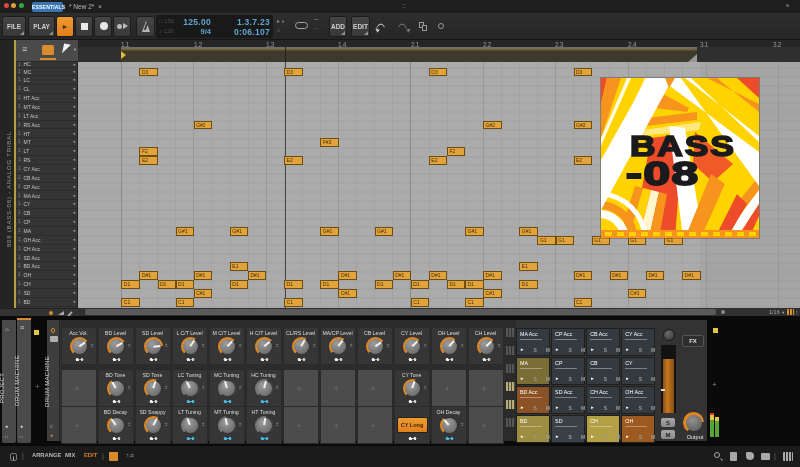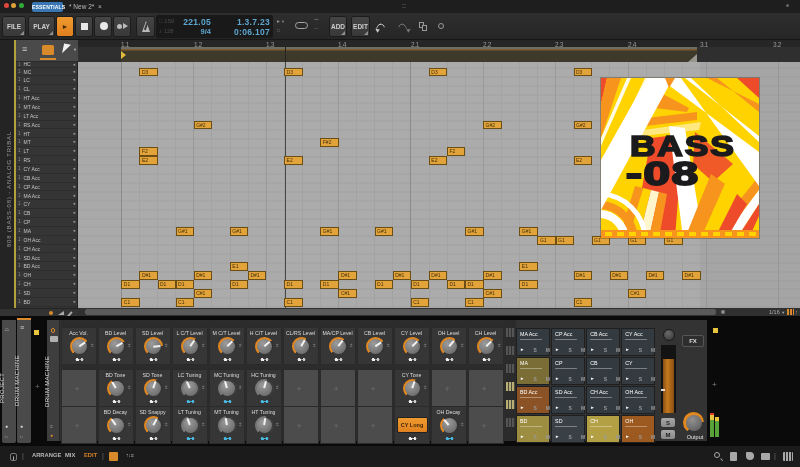--- a/index.html
+++ b/index.html
@@ -157,21 +157,21 @@
         <span style="position:absolute;left:3px;top:7px;width:5px;height:5px;background:#bbb;border-radius:50%"></span>
         <span style="position:absolute;left:9px;top:6px;width:0;height:0;border-left:5px solid #bbb;border-top:3.5px solid transparent;border-bottom:3.5px solid transparent"></span>
       </div>
   <div class="ticon" style="left:136px;width:19px">
         <span style="position:absolute;left:4.5px;top:4px;width:0;height:0;border-bottom:11px solid #b8b8b8;border-left:4.5px solid transparent;border-right:4.5px solid transparent"></span>
         <span style="position:absolute;left:7.5px;top:6px;width:1.5px;height:7px;background:#3c3c3c;transform:rotate(18deg)"></span>
       </div>
   <div id="display">
     <span class="ghost" style="left:3px;top:3px">□ 150</span>
     <span class="ghost" style="left:3px;top:13px">♪ 128</span>
-    <span class="dtxt" style="right:62px;top:2px">221.05</span>
+    <span class="dtxt" style="right:62px;top:2px">125.00</span>
     <span class="dsm" style="right:62px;top:12.5px">9/4</span>
     <span class="dtxt" style="right:3px;top:2px">1.3.7.23</span>
     <span class="dtxt" style="right:3px;top:12.5px">0:06.107</span>
   </div>
   <span class="sq1" style="left:276px;top:5px;font-size:5px;color:#888">►<span style="font-size:4px">▼</span></span>
   <span class="sq1" style="left:277px;top:14px;font-size:5px;color:#777">□</span>
   <span style="position:absolute;left:295px;top:9px;width:13px;height:7px;border:1.3px solid #a5a5a5;border-radius:4px"></span>
   <span class="sq1" style="left:314px;top:2px;color:#999;font-size:8px">~</span>
   <span class="sq1" style="left:314px;top:11px;color:#5a5a5a;font-size:8px">~</span>
   <div class="tbtn" style="left:329px;width:18px">ADD</div>

